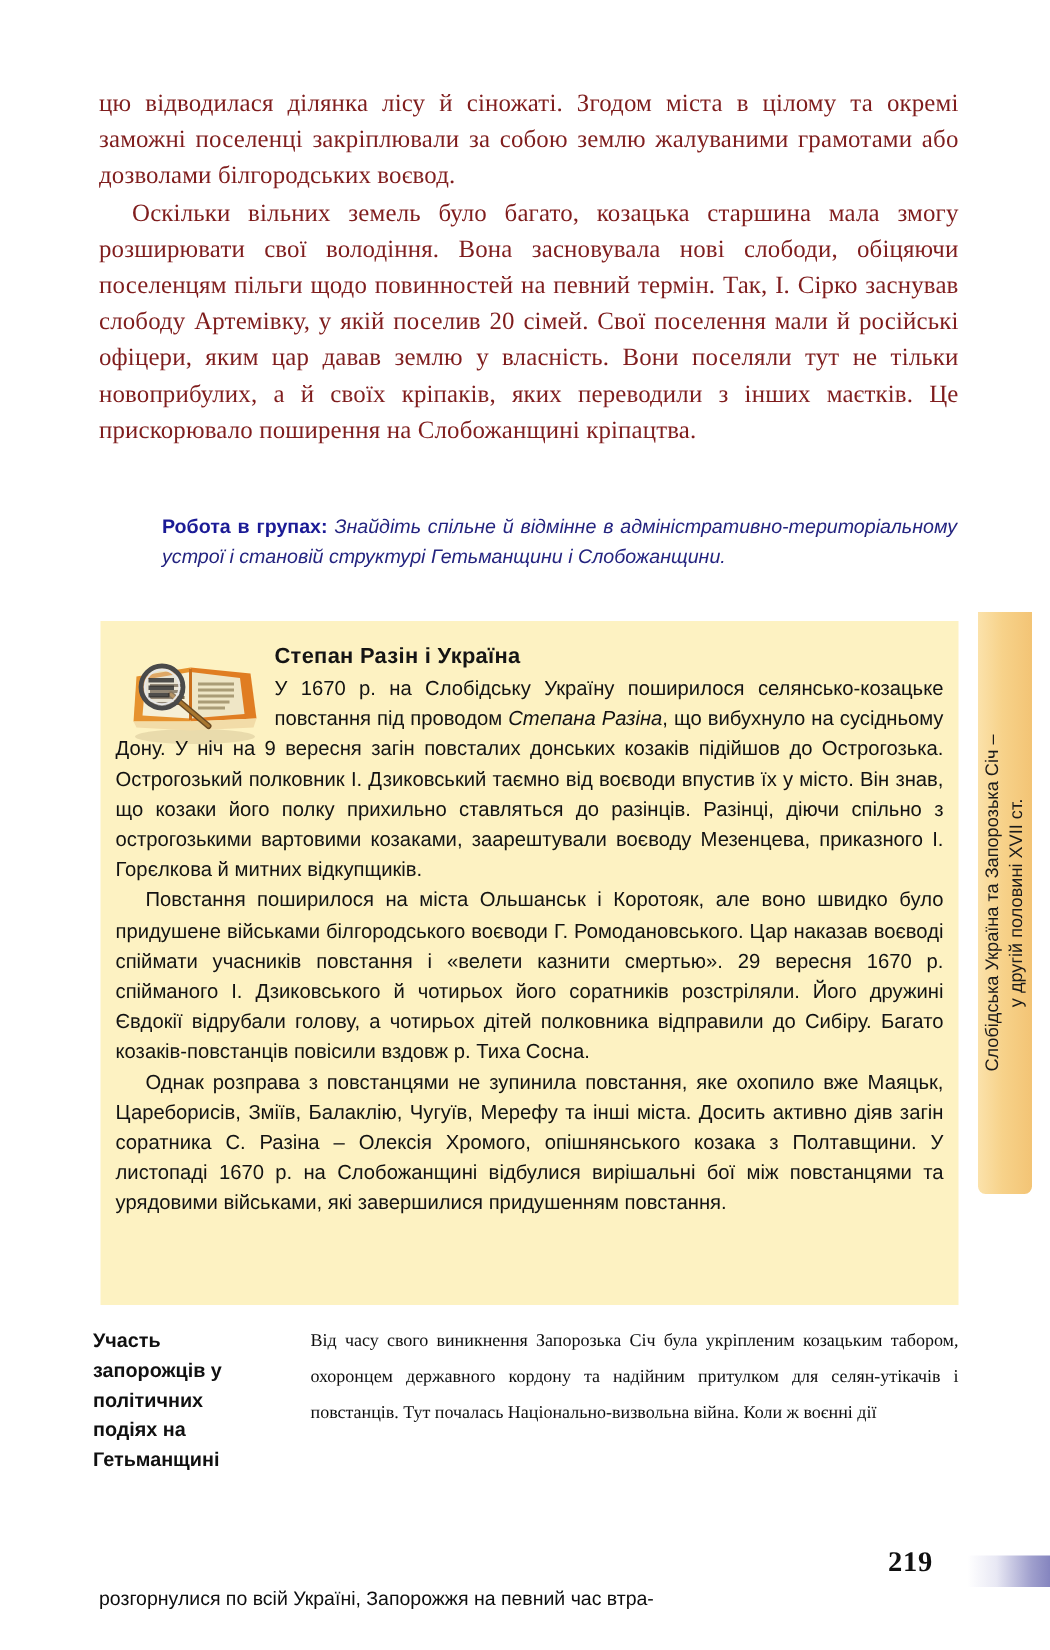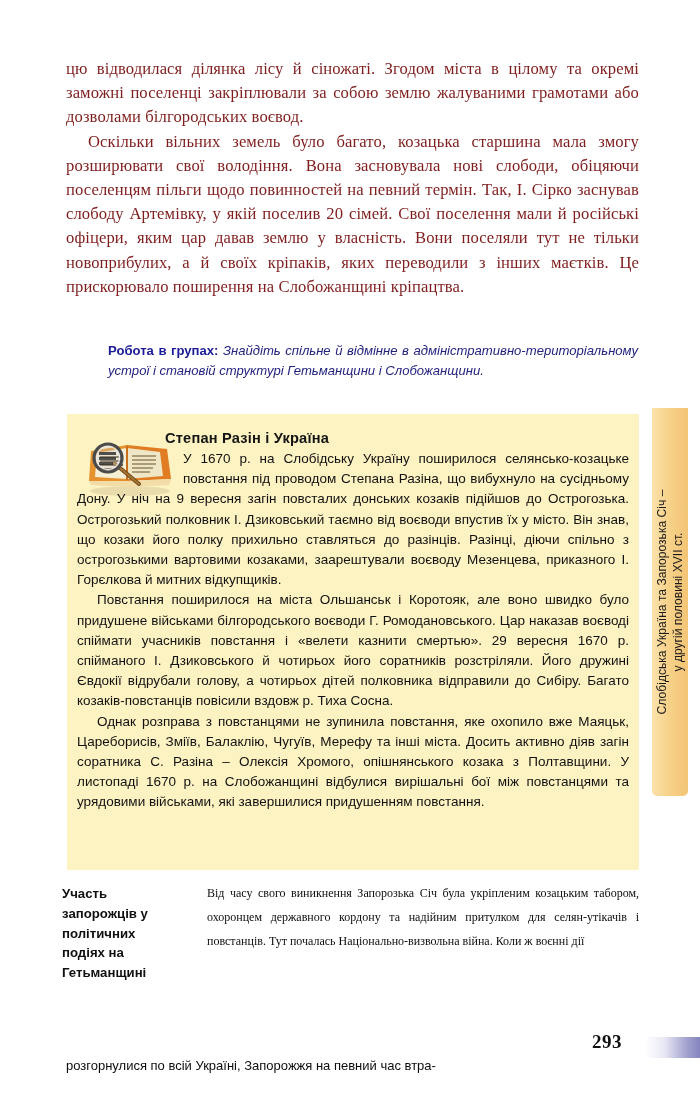--- a/index.html
+++ b/index.html
@@ -89,21 +89,21 @@
   }
   #yb-icon {
     position: absolute;
     left: 6px;
     top: 4px;
     width: 92px;
     height: 70px;
   }
   #yb-title {
     position: absolute;
-    left: 88px;
+    left: 106px;
     top: 4px;
     font-family: "Liberation Sans", sans-serif;
     font-weight: bold;
     font-size: 14.6px;
     line-height: 19px;
     color: #141414;
     letter-spacing: 0.2px;
   }
   #yb-text {
     position: absolute;
@@ -126,20 +126,21 @@
   #yb-text p.p1::before {
     content: "";
     float: left;
     width: 106px;
     height: 40px;
   }
   #yb-text p.pi {
     text-indent: 20px;
   }
   #yb-text .it {
+    font-style: italic;
   }
 
   
   #side-tab {
     position: absolute;
     left: 652px;
     top: 408px;
     width: 36px;
     height: 388px;
     background: linear-gradient(to right, #fbe2ab 0%, #f7d28a 45%, #f3c475 100%);
@@ -305,16 +306,16 @@
   <div id="margin-heading">Участь запорожців у політичних подіях на Гетьманщині</div>
 
   <div id="bottom-text-right">
     <p>Від часу свого виникнення Запорозька Січ була укріпленим козацьким табором, охоронцем державного кордону та надійним притулком для селян-утікачів і повстанців. Тут почалась Національно-визвольна війна. Коли ж воєнні дії</p>
   </div>
 
   <div id="bottom-text-full">
     <p>розгорнулися по всій Україні, Запорожжя на певний час втра-</p>
   </div>
 
-  <div id="page-number">293</div>
+  <div id="page-number">219</div>
   <div id="footer-bar"></div>
 
 </div>
 
 </body></html>

